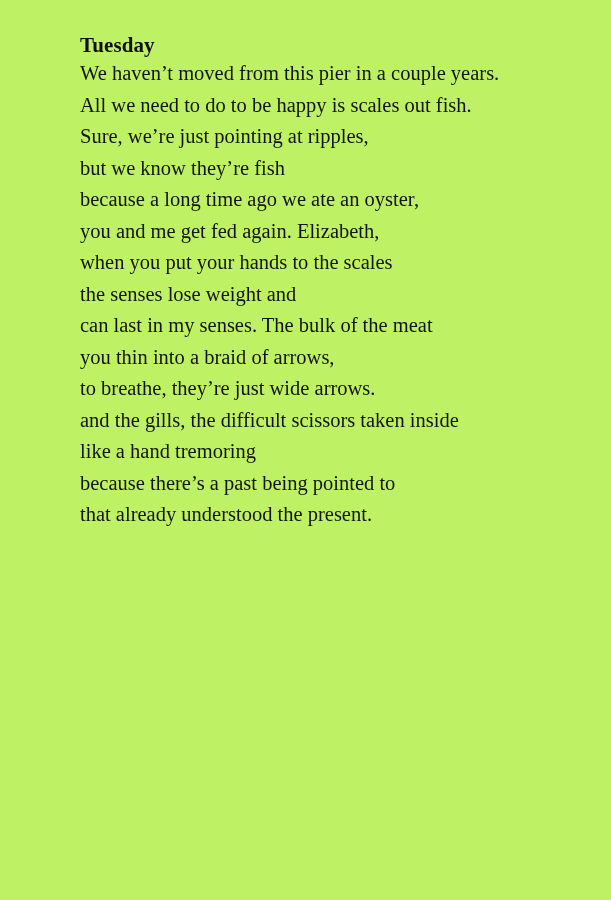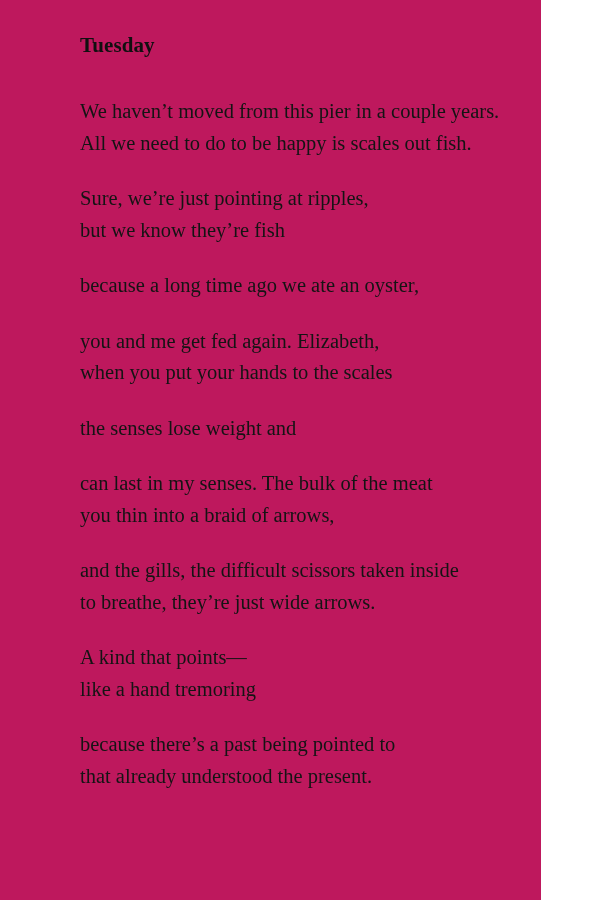--- a/index.html
+++ b/index.html
@@ -2,23 +2,23 @@
 <html><head>
 <meta charset="utf-8">
 <style>
   html, body {
     margin: 0;
     padding: 0;
     background: #ffffff;
   }
   .page {
     position: relative;
-    width: 541px;
+    width: 611px;
     height: 900px;
-    background: #be185d;
+    background: #bef264;
     overflow: hidden;
     font-family: "Liberation Serif", "DejaVu Serif", serif;
     color: #141414;
     -webkit-font-smoothing: antialiased;
   }
   .poem {
     position: absolute;
     left: 80px;
     top: 32px;
     width: 500px;
@@ -29,24 +29,22 @@
     line-height: 26px;
     letter-spacing: 0.1px;
     margin: 0 0 0 0;
     color: #101010;
   }
   .stanza {
     margin: 0;
     padding: 0;
   }
   .stanza-first {
-    margin-top: 38px;
   }
   .stanza + .stanza {
-    margin-top: 24px;
   }
   .line {
     font-size: 20.5px;
     line-height: 31.5px;
     white-space: pre;
     color: #141414;
   }
 </style>
 </head>
 <body>
@@ -78,26 +76,25 @@
     <div class="stanza">
       <div class="line">the senses lose weight and</div>
     </div>
 
     <div class="stanza">
       <div class="line">can last in my senses. The bulk of the meat</div>
       <div class="line">you thin into a braid of arrows,</div>
     </div>
 
     <div class="stanza">
+      <div class="line">to breathe, they’re just wide arrows.</div>
       <div class="line">and the gills, the difficult scissors taken inside</div>
-      <div class="line">to breathe, they’re just wide arrows.</div>
     </div>
 
     <div class="stanza">
-      <div class="line">A kind that points—</div>
       <div class="line">like a hand tremoring</div>
     </div>
 
     <div class="stanza">
       <div class="line">because there’s a past being pointed to</div>
       <div class="line">that already understood the present.</div>
     </div>
 
   </article>
 </div>

